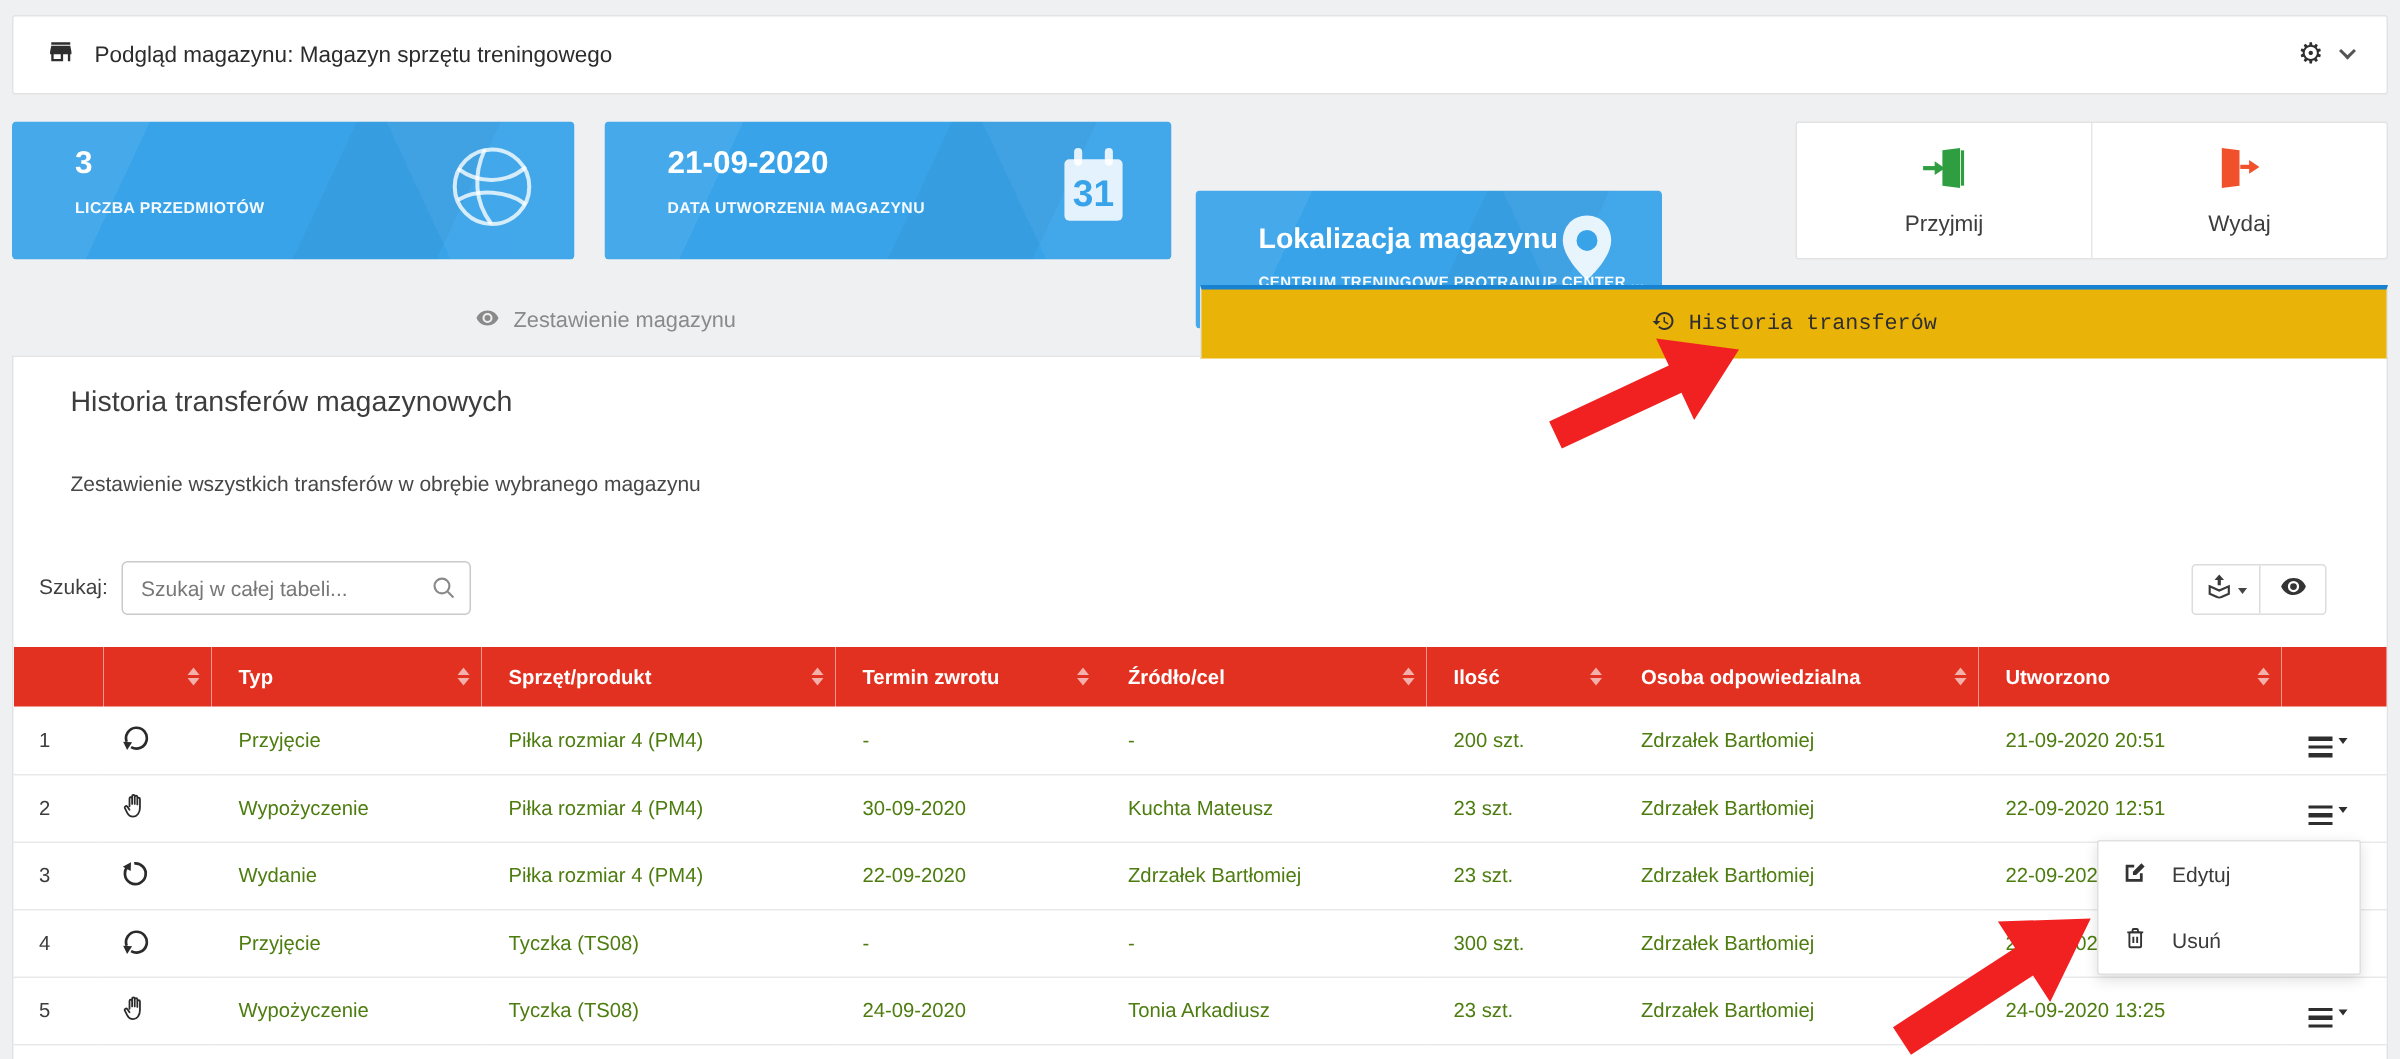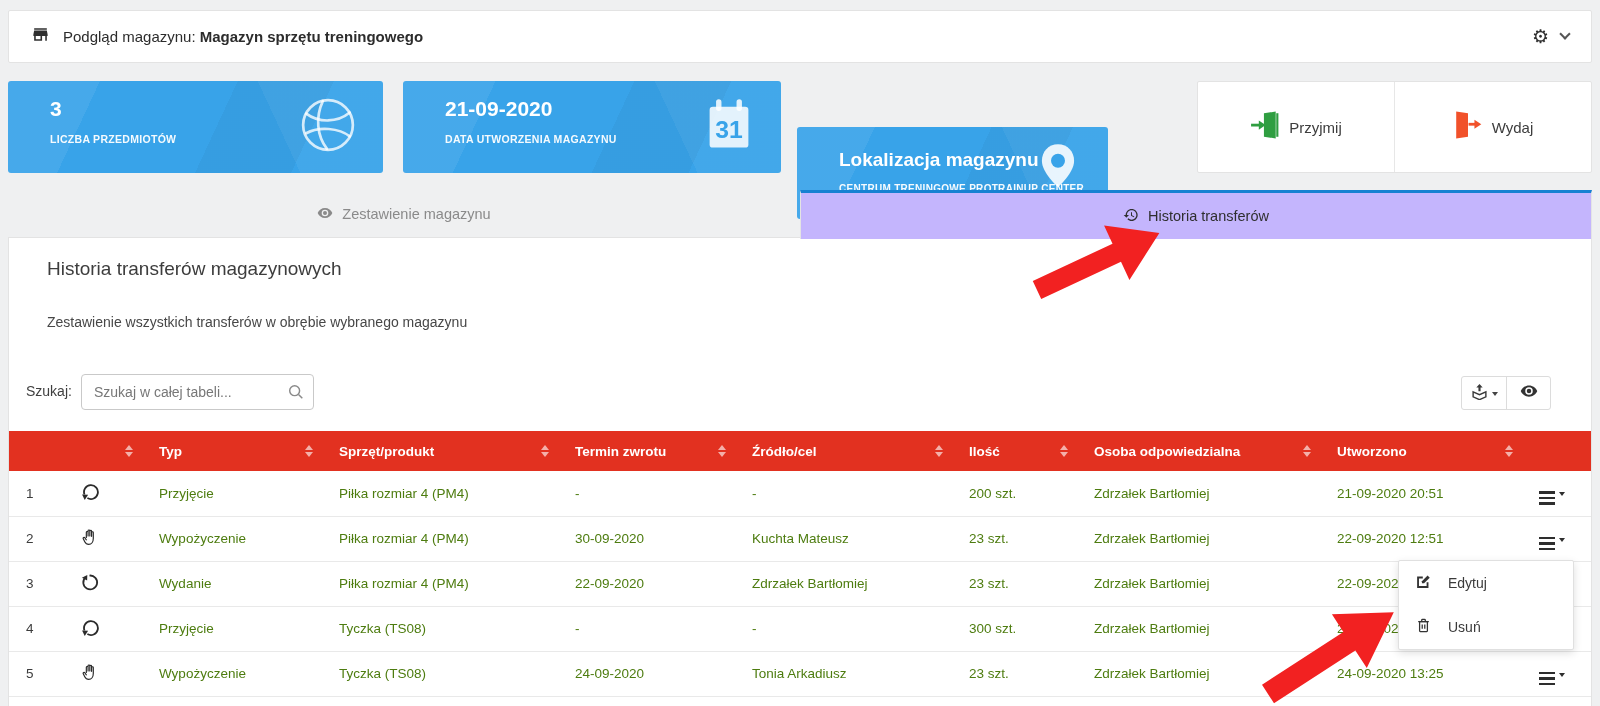--- a/index.html
+++ b/index.html
@@ -8,21 +8,21 @@
     width:1600px; height:706px; position:relative; overflow:hidden;
     background:#eff0f1; font-family:"Liberation Sans", sans-serif; color:#333;
   }
   
   .topbar {
     position:absolute; left:8px; right:8px; top:10px; height:53px;
     background:#fff; border:1px solid #e3e3e3; border-radius:2px;
     display:flex; align-items:center; padding:0 22px;
   }
   .topbar .ttl { font-size:15px; color:#2c2c2c; margin-left:13px; }
-  .topbar .ttl b { font-weight:bold; }
+  .topbar .ttl b { font-weight:normal; }
   .topbar-right { margin-left:auto; display:flex; align-items:center; }
   .gear { font-size:19px; color:#2f2f2f; line-height:1; cursor:pointer; }
   .chev { width:8px; height:8px; border-right:2px solid #555; border-bottom:2px solid #555;
           transform:rotate(45deg); margin-left:12px; margin-top:-5px; }
   
   .stat-card {
     position:absolute; top:81px; height:92px; border-radius:3px; color:#fff;
     background:#38a3e9;
     background-image:
       linear-gradient(115deg, rgba(255,255,255,.07) 22%, rgba(255,255,255,0) 22%, rgba(255,255,255,0) 55%, rgba(0,0,0,.035) 55%, rgba(0,0,0,.035) 78%, rgba(255,255,255,0) 78%),
@@ -32,30 +32,30 @@
   .stat-card .lbl { position:absolute; left:42px; top:52px; font-size:10.5px; font-weight:bold;
                     letter-spacing:.3px; color:rgba(255,255,255,.95); white-space:nowrap; }
   .stat-card .ic  { position:absolute; right:26px; top:50%; transform:translateY(-50%); }
   #card-loc .val { top:22px; font-size:19px; }
   #card-loc .lbl { top:56px; font-size:10px; }
   
   .quick-card {
     position:absolute; left:1197px; right:8px; top:81px; height:92px;
     background:#fff; border:1px solid #e3e3e3; border-radius:2px; display:flex;
   }
-  .quick-btn { flex:1; display:flex; flex-direction:row; align-items:center; justify-content:center; gap:9px; cursor:pointer; }
+  .quick-btn { flex:1; display:flex; flex-direction:column; align-items:center; justify-content:center; gap:9px; cursor:pointer; }
   .quick-btn + .quick-btn { border-left:1px solid #e7e7e7; }
   .quick-btn .qlbl { font-size:15px; color:#3d3d3d; }
   
   .tabs { position:absolute; left:8px; right:8px; top:190px; height:48px; }
   .tab { position:absolute; top:0; height:48px; display:flex; align-items:center; justify-content:center;
          gap:9px; font-size:14.5px; cursor:pointer; }
   .tab-inactive { left:0; width:50%; color:#8a8a8a; }
-  .tab-active   { left:50%; right:0; background:#c4b5fd; color:#2f2f2f; z-index:3; height:49px;
-                  border-top:3px solid #1781d2; border-left:1px solid #e4e4e4; border-right:1px solid #e4e4e4; }
+  .tab-active   { left:50%; right:0; background:#eab308; color:#2f2f2f; z-index:3; height:49px;
+                  border-top:3px solid #1781d2; border-left:1px solid #e4e4e4; border-right:1px solid #e4e4e4;font-family:Liberation Mono, monospace; }
   
   .panel { position:absolute; left:8px; right:8px; top:237px; height:469px;
            background:#fff; border:1px solid #e3e3e3; border-bottom:none; z-index:1; }
   .sec-title { position:absolute; left:38px; top:20px; font-size:19px; color:#3d3d3d; }
   .sec-sub   { position:absolute; left:38px; top:76px; font-size:14px; color:#474747; }
   .search-lbl { position:absolute; left:17px; top:145px; font-size:14px; color:#3f3f3f; }
   .search-box { position:absolute; left:72px; top:136px; width:233px; height:36px; }
   .search-box input { width:100%; height:100%; border:1px solid #c9c9c9; border-radius:4px;
                       padding:0 32px 0 12px; font-size:14px; color:#555; outline:none;
                       font-family:"Liberation Sans",sans-serif; background:#fff; }

